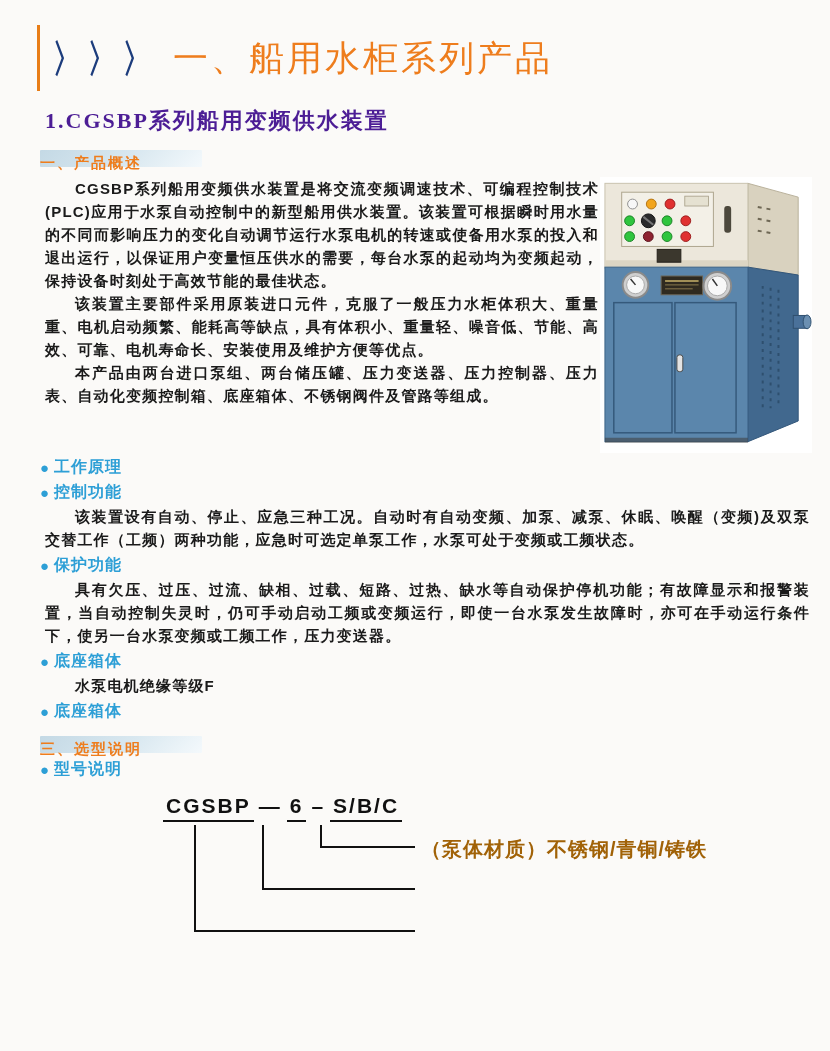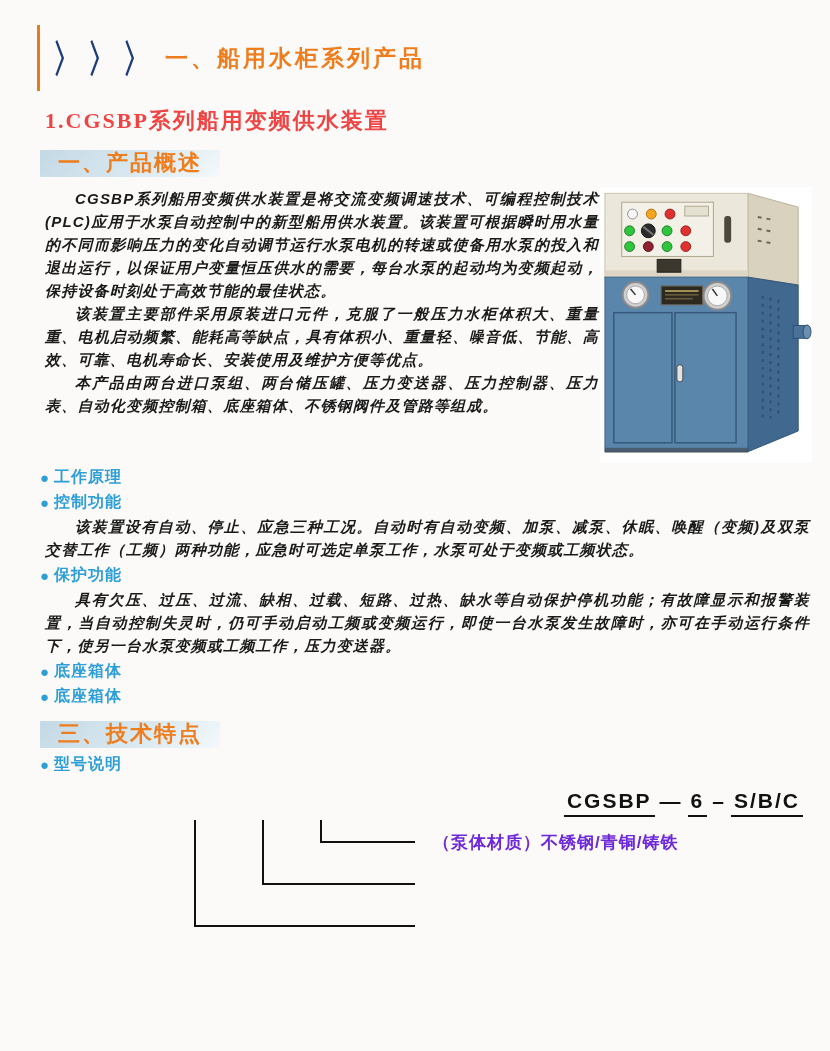--- a/index.html
+++ b/index.html
@@ -3,52 +3,52 @@
 <meta charset="utf-8">
 <style>
   html,body{margin:0;padding:0;}
   body{background:#e9e9e7;font-family:"Liberation Sans","DejaVu Sans",sans-serif;}
   .page{position:relative;width:830px;height:1051px;margin:0 auto;background:#fbfaf8;overflow:hidden;color:#161616;}
 
   
   .top-header{position:relative;display:flex;align-items:center;margin:26px 0 0 37px;height:64px;}
   .accent-bar{width:3px;height:66px;background:#e87d17;margin-right:12px;}
   .chevrons{color:#1c3c7c;font-size:31px;font-weight:900;letter-spacing:4px;line-height:1;transform:scaleY(1.25);margin-right:8px;}
-  .chapter-title{color:#ee7d1d;font-size:23px;font-weight:700;letter-spacing:3px;margin:0;}
-
-  .product-title{color:#ef4444;font-family:"Liberation Serif","DejaVu Serif",serif;
+  .chapter-title{color:#ee7d1d;font-size:35px;font-weight:400;letter-spacing:3px;margin:8px;}
+
+  .product-title{color:#4c1d95;font-family:"Liberation Serif","DejaVu Serif",serif;
     font-size:22px;font-weight:700;letter-spacing:2px;margin:16px 0 12px 45px;}
 
   
-  .section-band{width:162px;height:27px;line-height:26px;margin:14px 0 6px 40px;padding-left:18px;
+  .section-band{width:162px;height:17px;line-height:26px;margin:14px 0 6px 40px;padding-left:0;
     background:linear-gradient(135deg,#c4d9e5 0%,#d9e8f0 55%,#f4f9fc 100%);
-    color:#ee7d1d;font-size:22px;font-weight:800;letter-spacing:2px;border-radius:1px;}
+    color:#ee7d1d;font-size:15px;font-weight:800;letter-spacing:2px;border-radius:1px;}
 
   
   .body-text{font-size:15px;font-weight:700;line-height:23px;letter-spacing:1.2px;
     text-align:justify;margin:0;color:#1a1a1a;}
-  .indent{text-indent:2em;font-style:italic;}
+  .indent{text-indent:2em;}
 
   .overview-row{display:flex;margin:10px 18px 0 45px;}
   .overview-text{width:557px;}
   .product-figure{width:212px;margin-left:1px;background:#ffffff;align-self:flex-start;}
 
   .feature-block{margin:0 20px 0 40px;}
   .feature-title{display:flex;align-items:center;font-size:16px;font-weight:800;color:#2d9fd6;
     letter-spacing:1px;margin:4px 0 2px 0;}
   .bullet{font-size:15px;margin-right:4px;color:#2d9fd6;}
   .feature-body{margin:0 0 2px 5px;}
 
   
   .model-diagram{position:relative;height:158px;margin:14px 0 4px 163px;width:640px;}
-  .model-line{font-size:21px;font-weight:700;letter-spacing:2px;color:#111;white-space:nowrap;text-align:right;}
+  .model-line{font-size:21px;font-weight:700;letter-spacing:2px;color:#111;white-space:nowrap;}
   .model-line .u{border-bottom:2px solid #111;padding:0 3px 2px 3px;display:inline-block;}
   .model-line .d{padding:0 5px;display:inline-block;}
   .connector-svg{position:absolute;left:0;top:31px;}
-  .model-label{position:absolute;left:270px;font-size:17px;font-weight:800;letter-spacing:1px;white-space:nowrap;color:#6d28d9;}
+  .model-label{position:absolute;left:258px;font-size:20px;font-weight:800;letter-spacing:1px;white-space:nowrap;color:#a16207;}
 </style>
 </head>
 <body>
 
 <div class="page">
 
   <header class="top-header">
     <div class="accent-bar"></div>
     <span class="chevrons">〉〉〉</span>
     <h1 class="chapter-title">一、船用水柜系列产品</h1>
@@ -169,30 +169,31 @@
       <span>保护功能</span>
     </div>
     <p class="body-text indent feature-body">具有欠压、过压、过流、缺相、过载、短路、过热、缺水等自动保护停机功能；有故障显示和报警装置，当自动控制失灵时，仍可手动启动工频或变频运行，即使一台水泵发生故障时，亦可在手动运行条件下，使另一台水泵变频或工频工作，压力变送器。</p>
   </div>
 
   <div class="feature-block">
     <div class="feature-title">
       <span class="bullet">●</span>
       <span>底座箱体</span>
     </div>
+    <p class="body-text indent feature-body">水泵电机绝缘等级F</p>
   </div>
 
   <div class="feature-block">
     <div class="feature-title">
       <span class="bullet">●</span>
       <span>底座箱体</span>
     </div>
   </div>
 
-  <div class="section-band">三、技术特点</div>
+  <div class="section-band">三、选型说明</div>
 
   <div class="feature-block">
     <div class="feature-title">
       <span class="bullet">●</span>
       <span>型号说明</span>
     </div>
   </div>
 
   <div class="model-diagram">
     <div class="model-line">

